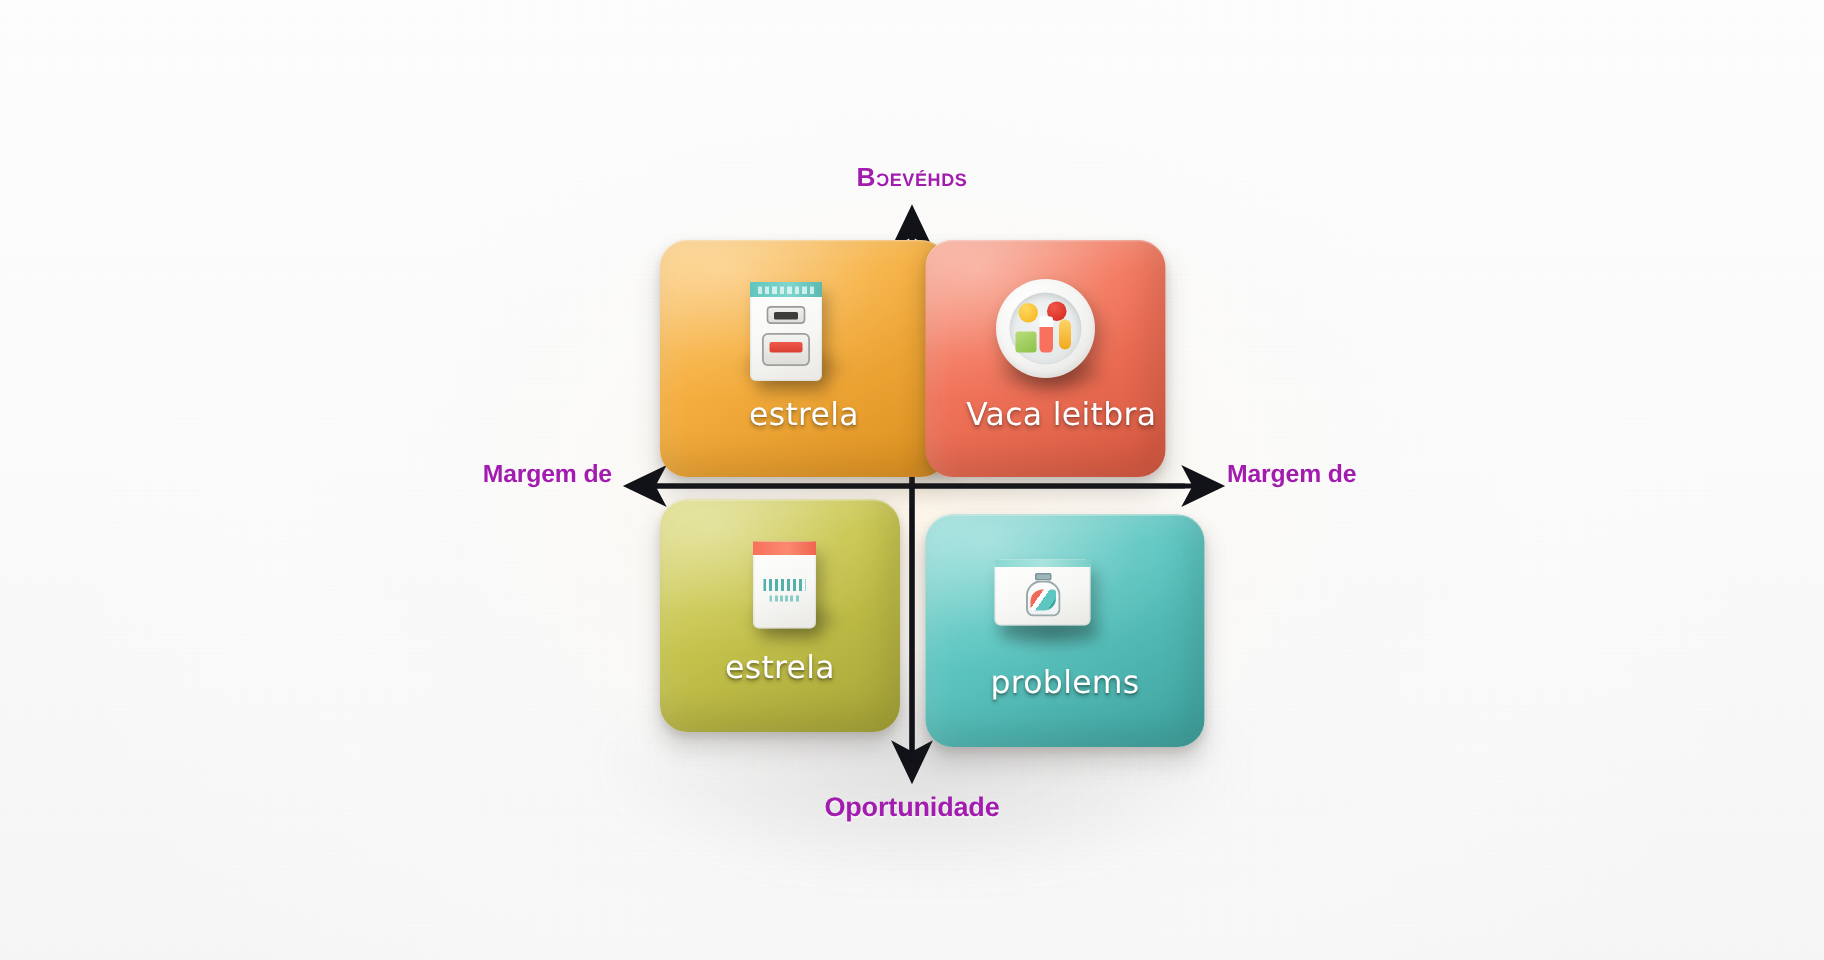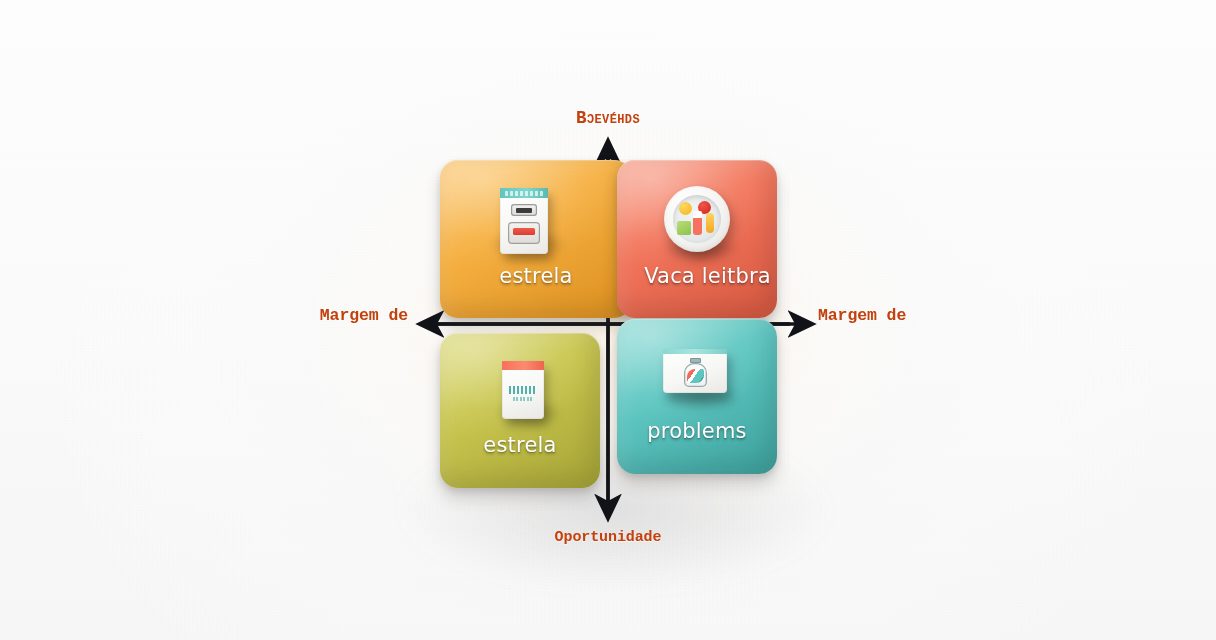--- a/index.html
+++ b/index.html
@@ -109,40 +109,40 @@
   .plate-inner {
     position: absolute;
     border-radius: 50%;
     background: radial-gradient(circle at 40% 34%, #f2f4f4 0%, #e6eaea 60%, #dadedd 100%);
     box-shadow: inset 0 2px 5px rgba(0,0,0,0.14);
   }
 
   
   .axis-label {
     position: absolute;
-    color: #c2410c;
-    font-family: Liberation Mono, monospace;
+    color: #a21caf;
+    font-family: Liberation Sans, sans-serif;
     font-weight: 700;
     font-size: 16.5px;
     line-height: 20px;
     letter-spacing: -0.1px;
     text-shadow: 0 1px 0 rgba(255,255,255,0.6);
     white-space: nowrap;
   }
   #label-top {
     left: 0; right: 0; top: 108px;
     text-align: center;
     font-variant: small-caps;
     font-size: 17.5px;
     letter-spacing: .4px;
   }
   #label-bottom {
     left: 0; right: 0; top: 528px;
     text-align: center;
-    font-size: 15px;
+    font-size: 18px;
   }
   #label-left  { left: 228px; top: 306px; width: 180px; text-align: right; }
   #label-right { left: 818px; top: 306px; width: 200px; text-align: left; }
 </style>
 </head>
 <body>
 
 <div id="canvas"></div>
 <div id="grain"></div>
 <div id="matrix-shadow"></div>
@@ -234,21 +234,21 @@
                   opacity:.9;"></div>
       <div style="position:absolute;left:11px;top:36px;width:20px;height:4px;
                   background:repeating-linear-gradient(90deg,#6fc3bd 0 2px,rgba(255,255,255,0) 2px 3.5px);
                   opacity:.8;"></div>
     </div>
   </div>
 
   <div class="card-label" style="top:100px;">estrela</div>
 </div>
 
-<div class="card" style="left:617px; top:319px; width:160px; height:155px;
+<div class="card" style="left:617px; top:343px; width:186px; height:155px;
             background: linear-gradient(150deg,#73D3CD 0%,#5CC5C0 45%,#42ADA8 100%);">
   <div class="sheen"></div>
   <div class="inner-shade"></div>
 
   <div class="icon-wrap" style="left:28px; top:26px; width:104px; height:66px;">
     <div class="icon-shadow" style="left:18px; top:42px; width:74px; height:22px;"></div>
     <div class="prod-box" style="left:18px; top:4px; width:64px; height:44px;">
       <div style="position:absolute;left:0;top:0;width:100%;height:5px;
                   background:linear-gradient(90deg,#8ad8d2,#a9e4df 50%,#7ccec8);"></div>
       <div style="position:absolute;left:27px;top:9px;width:11px;height:5px;border-radius:1.5px;

